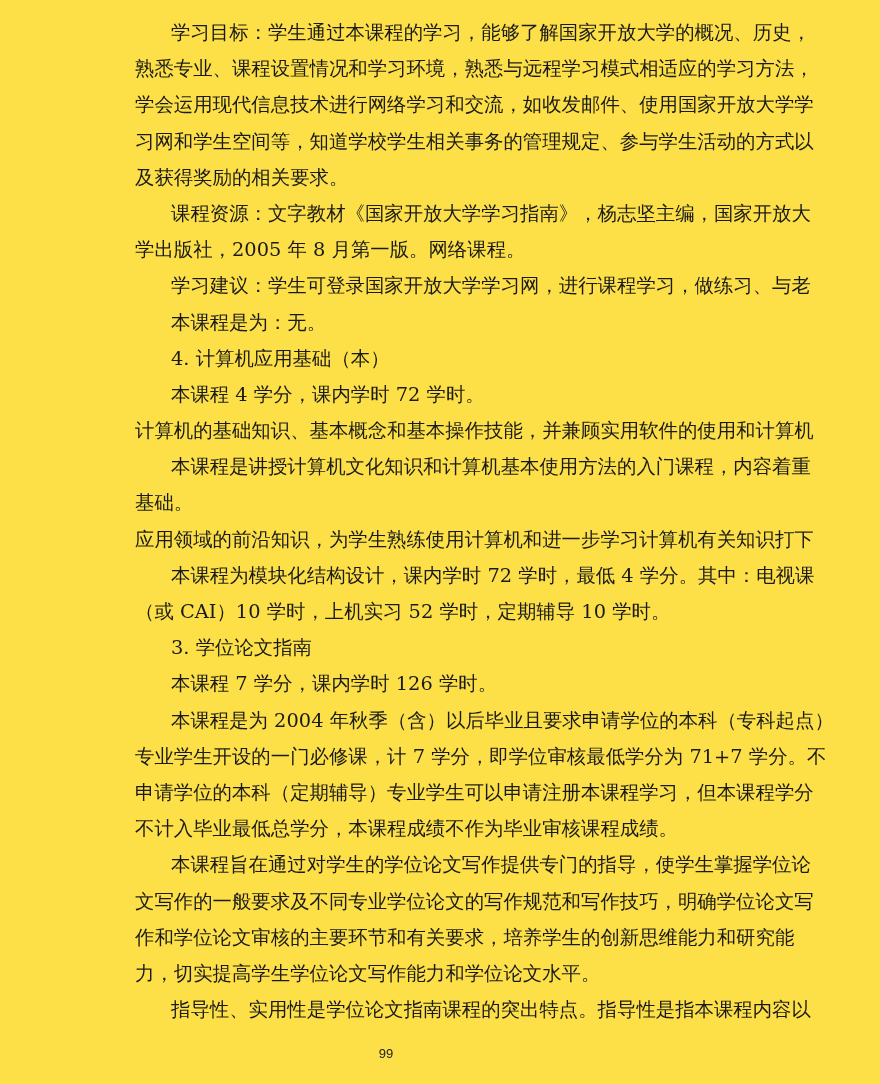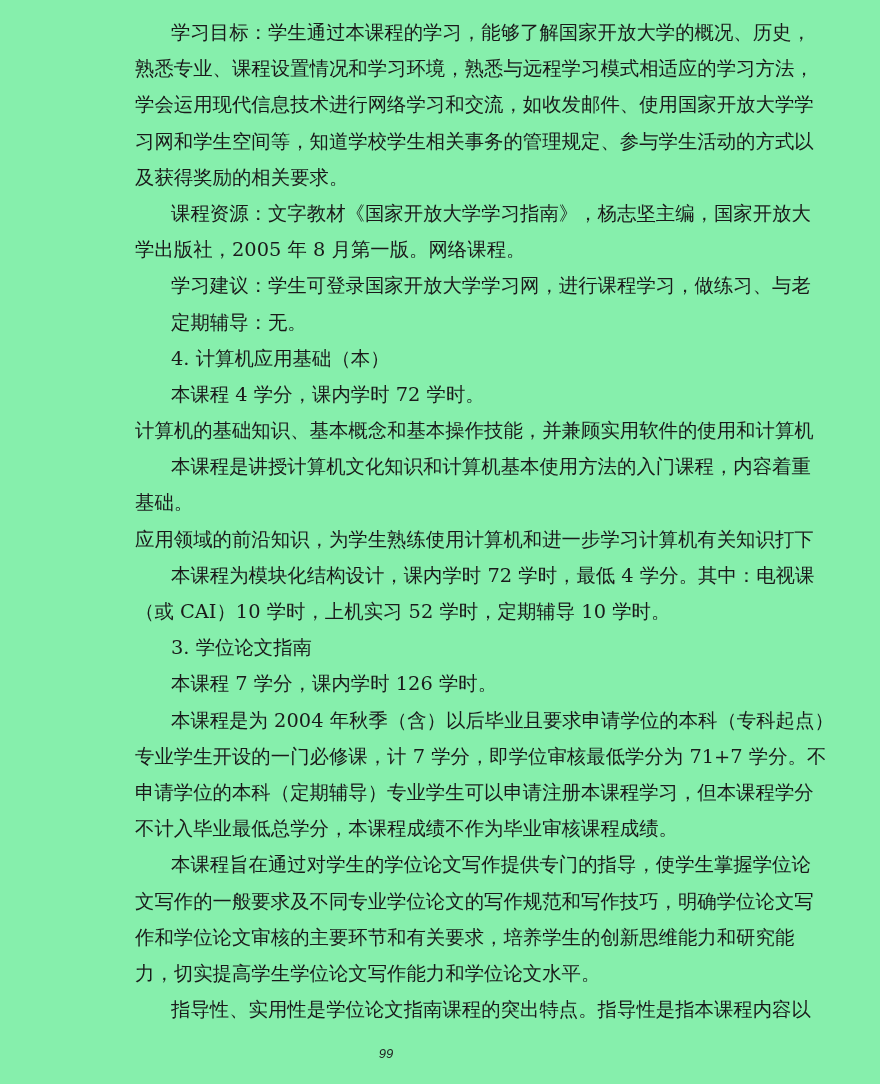--- a/index.html
+++ b/index.html
@@ -1,34 +1,34 @@
 <!DOCTYPE html>
 <html><head>
 <meta charset="utf-8">
 <style>
   html, body { margin: 0; padding: 0; background: #ffffff; }
   body { width: 880px; height: 1084px; position: relative; overflow: hidden; }
   .page {
     position: absolute; left: 0; top: 0; width: 880px; height: 1084px;
-    background: #86efac; color: #1a1a1a;
+    background: #fde047; color: #1a1a1a;
   }
   .body-text {
     position: absolute; left: 135px; top: 15px; width: 614px;
     font-family: "DejaVu Serif", "Liberation Serif", serif;
     font-size: 19.4px; line-height: 36.2px;
   }
   .line {
     display: block; height: 36.2px; white-space: nowrap;
     text-align: justify; text-align-last: justify;
   }
   .line.indent { padding-left: 36px; }
   .line.last { text-align-last: left; }
   .page-number {
     position: absolute; left: 0; width: 772px; top: 1046px; text-align: center;
-    font-family: "Liberation Sans", "DejaVu Sans", sans-serif; font-size: 13px; color: #222; font-style: italic;
+    font-family: "Liberation Sans", "DejaVu Sans", sans-serif; font-size: 13px; color: #222;
   }
 </style>
 </head>
 <body>
 
 <div class="page">
   <div class="body-text">
 
     <div>
       <span class="line indent">学习目标：学生通过本课程的学习，能够了解国家开放大学的概况、历史，</span>
@@ -41,21 +41,21 @@
     <div>
       <span class="line indent">课程资源：文字教材《国家开放大学学习指南》，杨志坚主编，国家开放大</span>
       <span class="line last">学出版社，2005 年 8 月第一版。网络课程。</span>
     </div>
 
     <div>
       <span class="line indent">学习建议：学生可登录国家开放大学学习网，进行课程学习，做练习、与老</span>
     </div>
 
     <div>
-      <span class="line indent last">定期辅导：无。</span>
+      <span class="line indent last">本课程是为：无。</span>
     </div>
 
     <div>
       <span class="line indent last">4. 计算机应用基础（本）</span>
     </div>
 
     <div>
       <span class="line indent last">本课程 4 学分，课内学时 72 学时。</span>
     </div>
 

